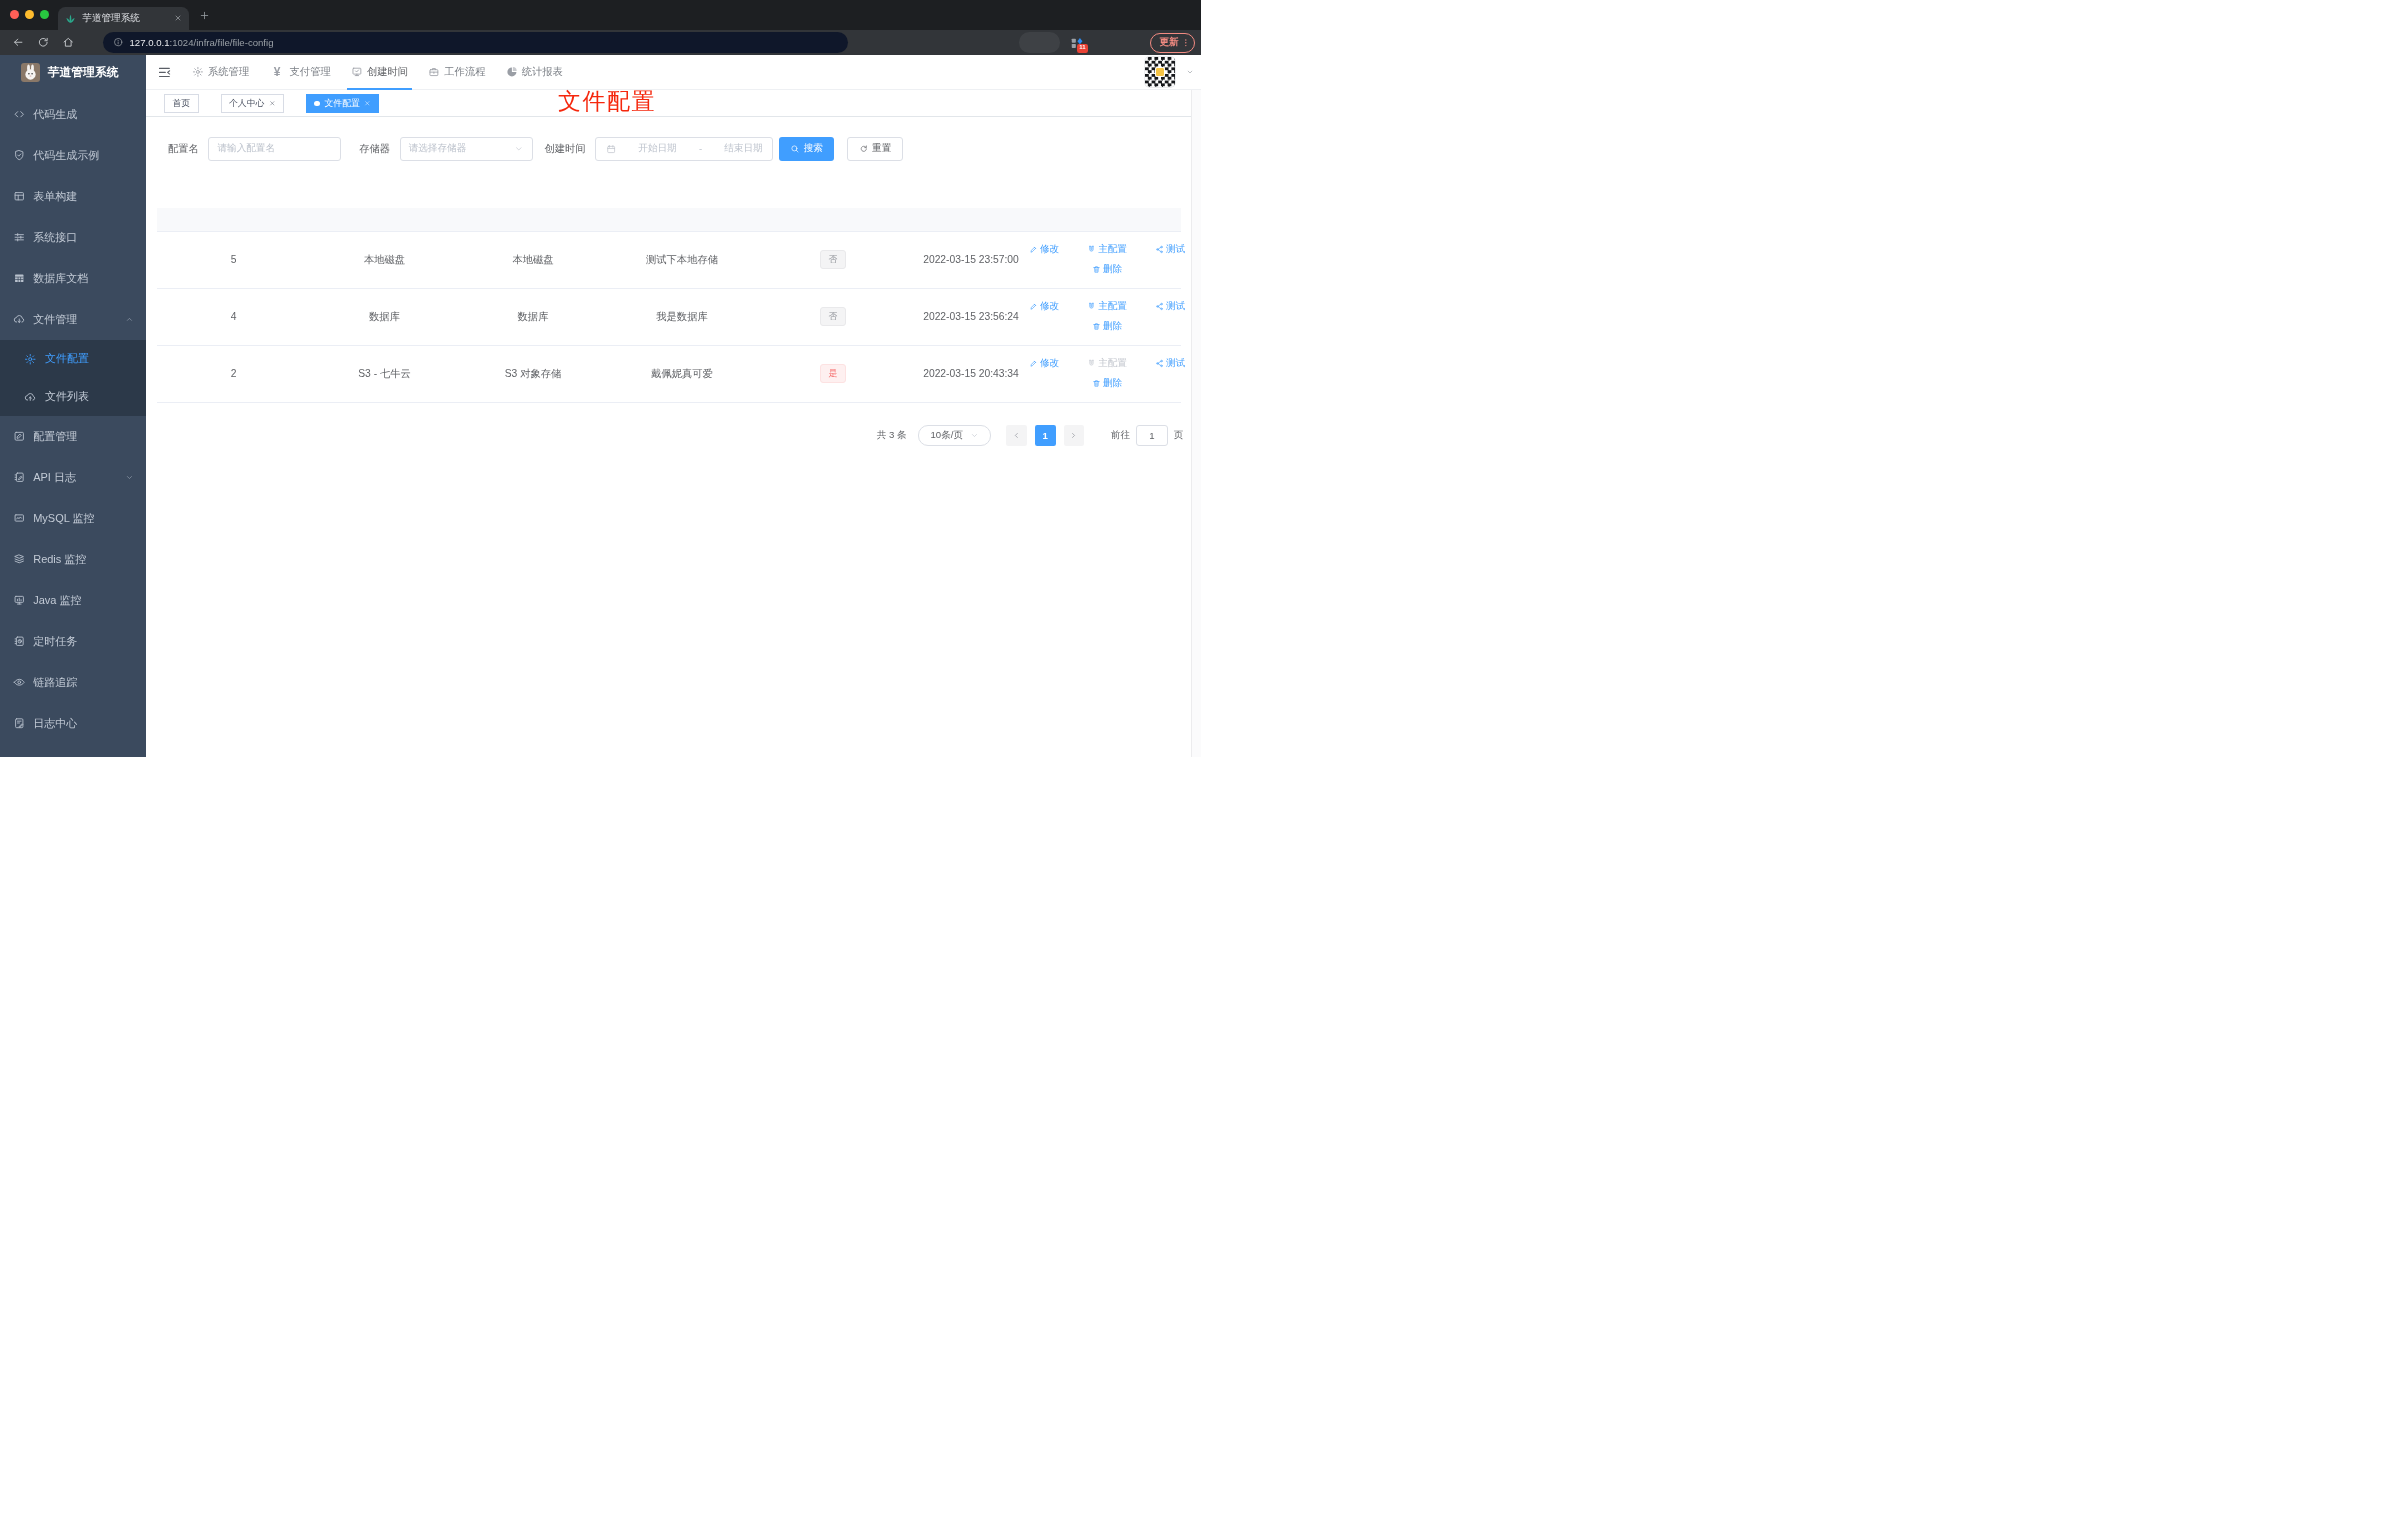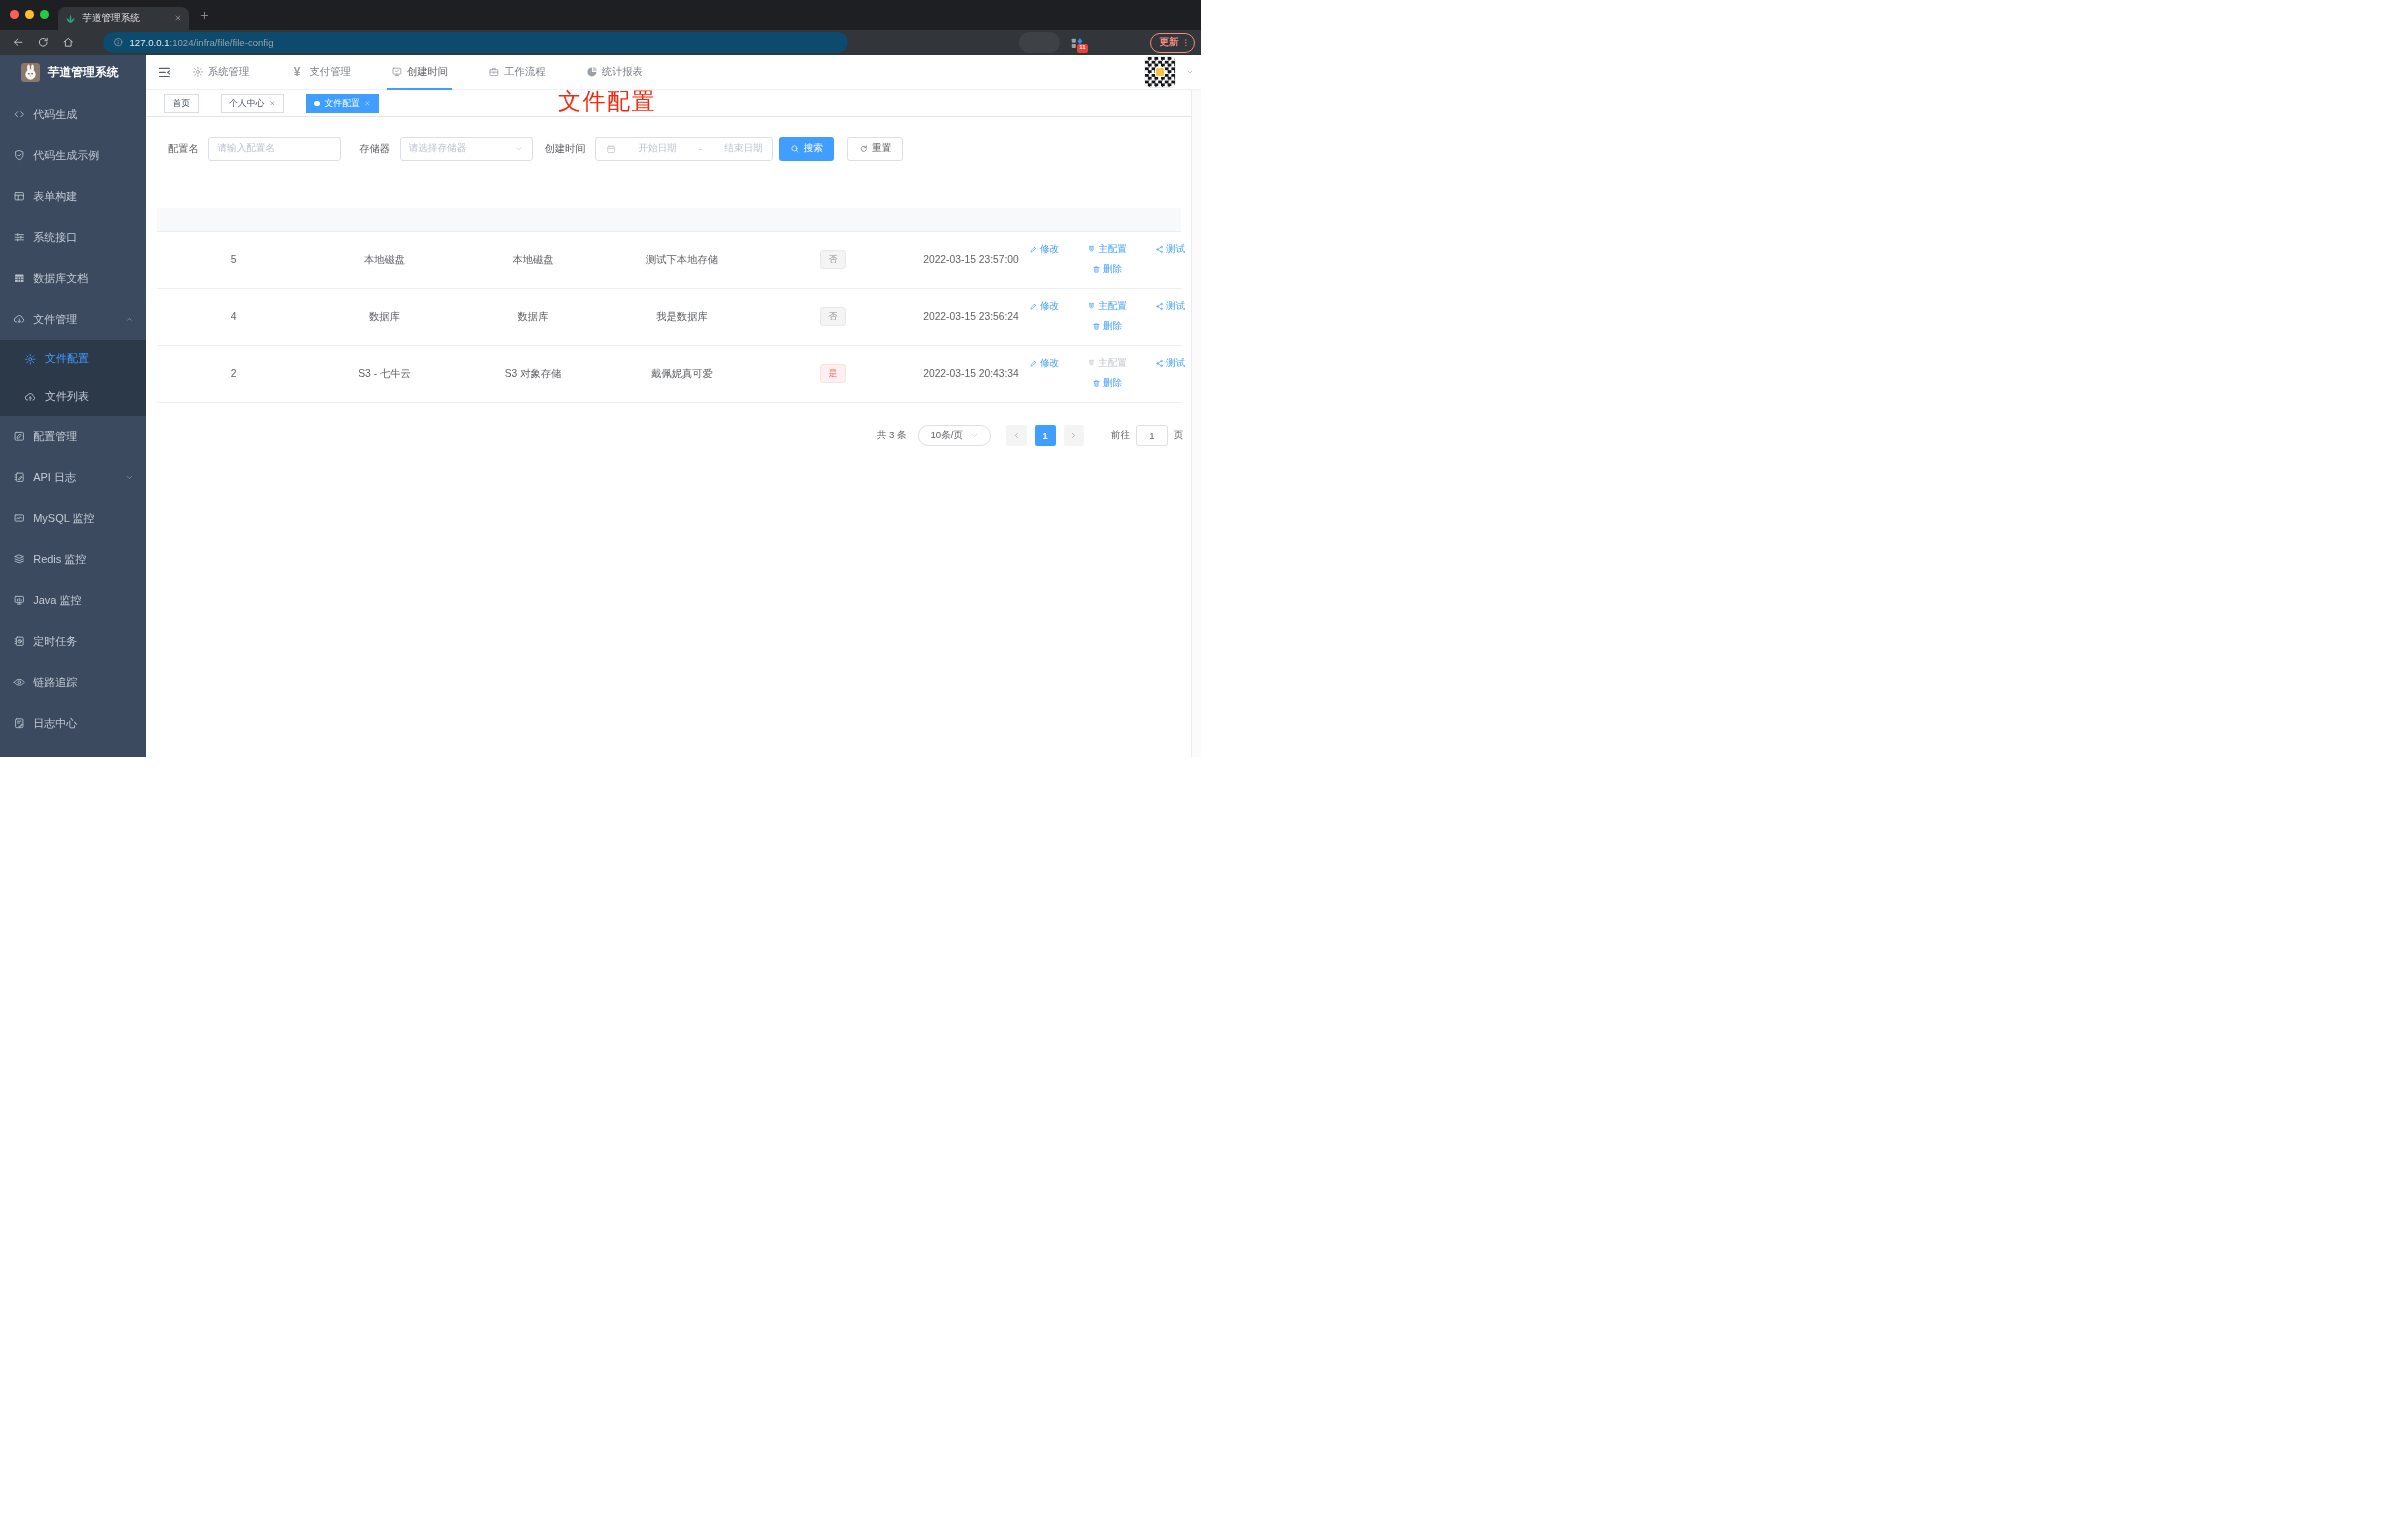--- a/index.html
+++ b/index.html
@@ -13,21 +13,21 @@
   .traffic{position:absolute;left:10.3px;top:10.3px;display:flex;gap:5.9px}
   .tl{width:8.9px;height:8.9px;border-radius:50%;display:inline-block}
   .btab{position:absolute;left:58px;top:6.6px;width:131px;height:23px;background:#323539;border-radius:7.4px 7.4px 0 0;display:flex;align-items:center;padding:0 7.4px;gap:5.9px;color:#dfe1e5;font-size:9.6px}
   .btab .favicon{font-size:11px}
   .btab-title{flex:1;white-space:nowrap;overflow:hidden}
   .btab-close{font-size:8px;color:#bdc1c6}
   .newtab{position:absolute;left:199px;top:9.6px;font-size:11px;color:#9aa0a6}
   .toolbar{position:absolute;top:29.5px;left:0;right:0;height:26px;background:#323539}
   .tb-left{position:absolute;left:11.8px;top:0;height:26px;display:flex;align-items:center;gap:12.5px;color:#cdd0d4}
   .tb-left .icon{font-size:12.5px}
-  .urlbar{position:absolute;left:103px;top:2.2px;width:745px;height:21.4px;background:#0c4a6e;border-radius:11px;display:flex;align-items:center;padding:0 9.6px;gap:6.6px;color:#9aa0a6}
+  .urlbar{position:absolute;left:103px;top:2.2px;width:745px;height:21.4px;background:#0f172a;border-radius:11px;display:flex;align-items:center;padding:0 9.6px;gap:6.6px;color:#9aa0a6}
   .urlbar .icon{font-size:10.3px}
   .url{font-size:9.6px;color:#9aa0a6;white-space:nowrap}
   .url-host{color:#e8eaed}
   .tb-right{position:absolute;right:5.9px;top:0;height:26px;display:flex;align-items:center;gap:7.4px}
   .tb-pill{background:#3e4145;border-radius:10.3px;height:20.7px;display:flex;align-items:center;gap:11px;padding:0 9.6px;color:#d7dade;margin-right:2.2px}
   .tb-pill .icon{font-size:11px}
   .ext-icons{display:flex;gap:7.4px;align-items:center}
   .ext{font-size:14px}
   .ext-wrap{position:relative;display:inline-flex}
   .ext-count{position:absolute;right:-3.7px;bottom:-3px;background:#e94235;color:#fff;font-size:5.9px;line-height:1;border-radius:2.2px;padding:1.5px 2.2px;font-weight:700}
@@ -42,21 +42,21 @@
   .menu{list-style:none;margin-top:11.8px}
   .mi{height:41px;display:flex;align-items:center;padding:0 11.8px;position:relative;cursor:pointer;white-space:nowrap}
   .mi-ic{width:14px;margin-right:7.4px;color:#b9c2ce;font-size:12.5px;flex:none}
   .mi.sub{height:38px;background:var(--submenu-bg,#2c3949);padding-left:23.6px}
   .mi.active,.mi.active .mi-ic{color:var(--primary,#409eff)}
   .mi-chev{position:absolute;right:12.5px;font-size:8.9px;color:#9aa6b4}
 
   
   .app-header{position:absolute;left:146px;top:55px;right:0;height:35px;background:#fff;display:flex;align-items:center;border-bottom:0.7px solid #eef0f3;z-index:2}
   .hamb{margin-left:11px;font-size:14.8px;color:#5a5e66}
-  .topnav{display:flex;margin-left:20px;gap:40px;height:100%;align-items:center}
+  .topnav{display:flex;margin-left:20px;gap:20px;height:100%;align-items:center}
   .nav-item{display:flex;align-items:center;gap:4.4px;font-size:10.3px;color:#7c8087;height:100%;position:relative;cursor:pointer;white-space:nowrap}
   .nav-item .icon{font-size:11.8px;color:#9a9ea5}
   .nav-item.active{color:#606266}
   .nav-item.active::after{content:"";position:absolute;left:-3.7px;right:-3.7px;bottom:-0.7px;height:2.2px;background:var(--primary,#409eff)}
   .header-right{margin-left:auto;display:flex;align-items:center;gap:11.8px;padding-right:6.6px}
   .hicon{font-size:13.3px;color:#5f646b;cursor:pointer}
   .qr-avatar{width:29.5px;height:29.5px;border-radius:4.4px;position:relative;flex:none;background:#fff;background-image:repeating-conic-gradient(#16181b 0% 25%,#fdfdfd 0% 50%);background-size:6.6px 6.6px;box-shadow:0 0 0 0.7px #e3e5e8}
   .qr-center{position:absolute;left:9.6px;top:9.6px;width:10.3px;height:10.3px;background:#f6c445;border:1.5px solid #fff;border-radius:2.2px}
   .caret{font-size:8px;color:#8a8f96}
 

